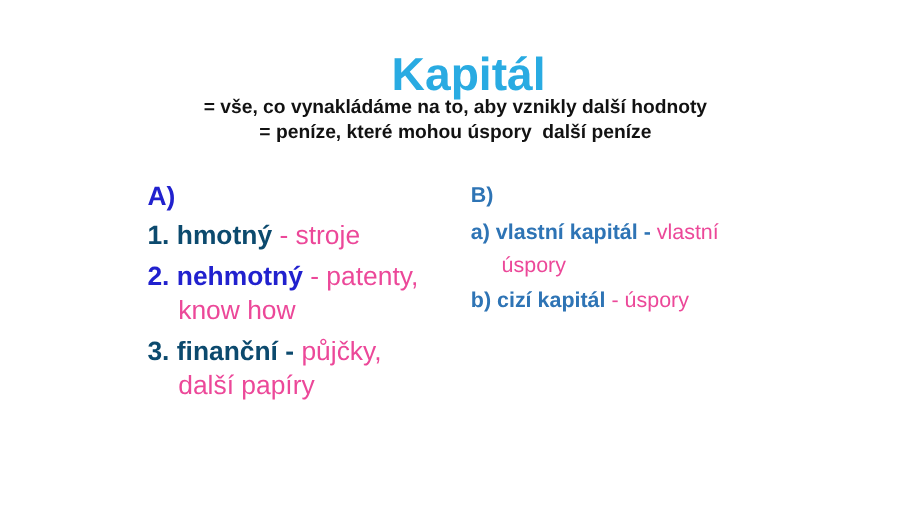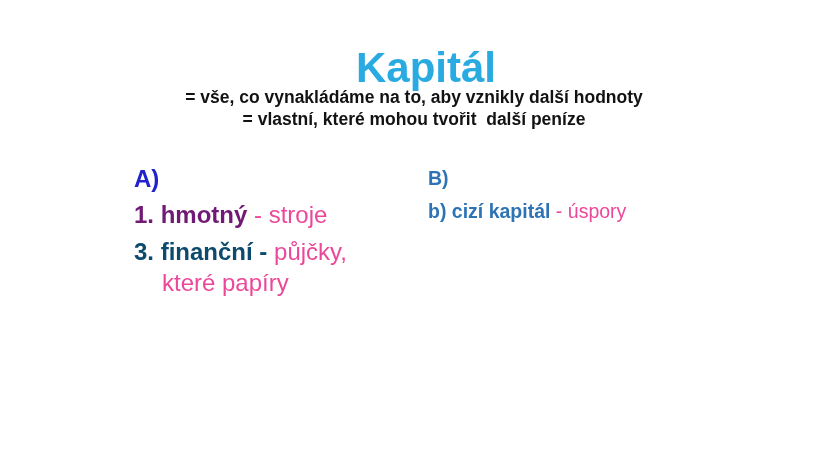--- a/index.html
+++ b/index.html
@@ -58,32 +58,40 @@
   .seg-plain { color: #ec4899; font-weight: 400; }
 </style>
 </head>
 <body>
 
 <div class="slide">
   <h1 class="title" style="color: rgb(41, 171, 226);">Kapitál</h1>
 
   <div class="subtitle">
     <div class="subtitle-line">= vše, co vynakládáme na to, aby vznikly další hodnoty</div>
-    <div class="subtitle-line">= vlastní, které mohou tvořit  další peníze</div>
+    <div class="subtitle-line">= peníze, které mohou úspory  další peníze</div>
   </div>
 
   <div class="column col-a">
       <div class="col-header" style="color: rgb(33, 33, 206);">A)</div>
       <div class="list-item">
-        <div class="item-line"><span class="seg-term" style="color: #701a75;">1. hmotný</span><span class="seg-plain"> - stroje</span></div>
+        <div class="item-line"><span class="seg-term" style="color: #0c4a6e;">1. hmotný</span><span class="seg-plain"> - stroje</span></div>
+      </div>
+      <div class="list-item">
+        <div class="item-line"><span class="seg-term" style="color: rgb(33, 33, 206);">2. nehmotný</span><span class="seg-plain"> - patenty,</span></div>
+        <div class="item-line cont"><span class="seg-plain">know how</span></div>
       </div>
       <div class="list-item">
         <div class="item-line"><span class="seg-term" style="color: #0c4a6e;">3. finanční -</span><span class="seg-plain"> půjčky,</span></div>
-        <div class="item-line cont"><span class="seg-plain">které papíry</span></div>
+        <div class="item-line cont"><span class="seg-plain">další papíry</span></div>
       </div>
     </div>
   <div class="column col-b">
       <div class="col-header" style="color: rgb(46, 116, 181);">B)</div>
+      <div class="list-item">
+        <div class="item-line"><span class="seg-term" style="color: rgb(46, 116, 181);">a) vlastní kapitál -</span><span class="seg-plain"> vlastní</span></div>
+        <div class="item-line cont"><span class="seg-plain">úspory</span></div>
+      </div>
       <div class="list-item">
         <div class="item-line"><span class="seg-term" style="color: rgb(46, 116, 181); margin-top: 48px;">b) cizí kapitál</span><span class="seg-plain"> - úspory</span></div>
       </div>
     </div>
 </div>
 
 </body></html>

